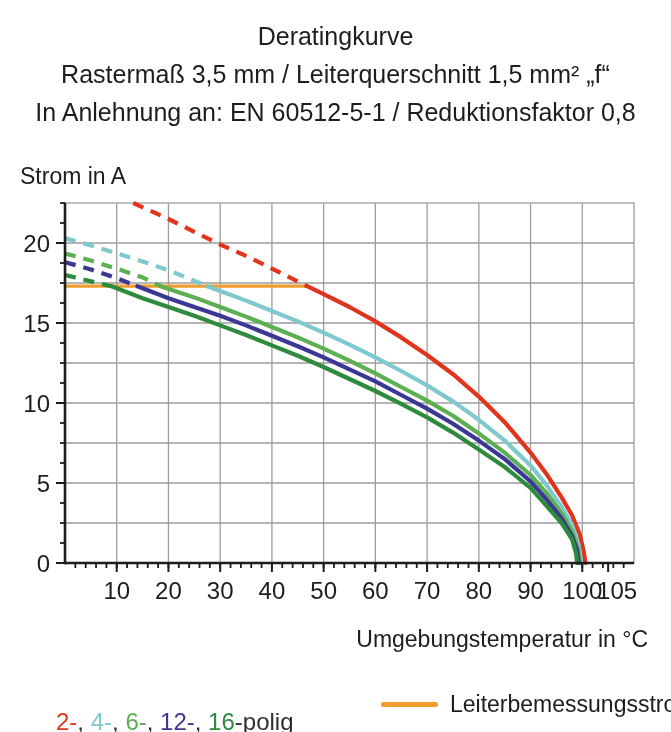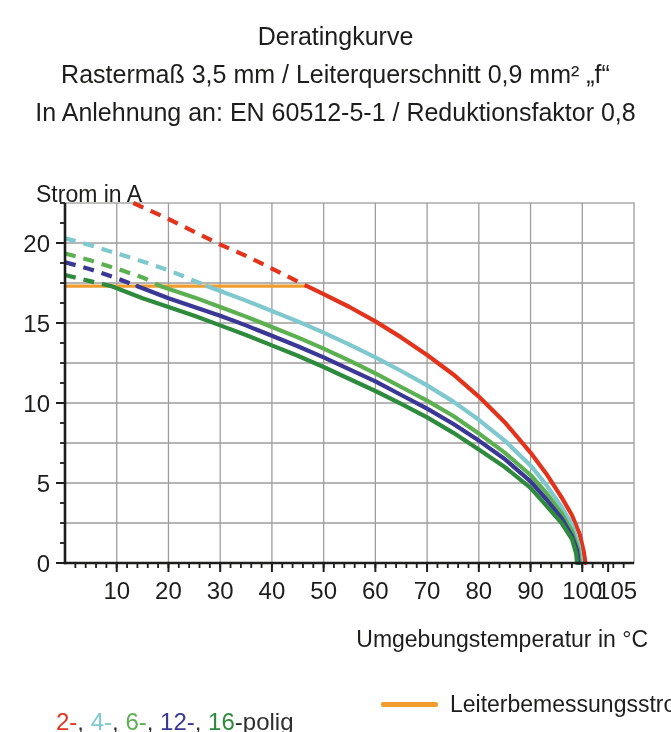--- a/index.html
+++ b/index.html
@@ -6,42 +6,42 @@
   #stage{
     position:relative;width:671px;height:732px;background:#ffffff;
     font-family:"Liberation Sans","DejaVu Sans",sans-serif;
     color:#1d1d1b;overflow:hidden;
   }
   .titles{
     position:absolute;left:0;top:5px;width:671px;text-align:center;
     font-size:25px;line-height:38px;letter-spacing:0px;margin-top:12px;
   }
   .axis-label{position:absolute;font-size:23px;}
-  #ylabel{left:36px;top:163px;margin-top:18px;}
+  #ylabel{left:20px;top:163px;}
   #xlabel{top:626px;right:23px;}
   #chart-svg{position:absolute;left:0;top:0;}
   .legend-poles{
     position:absolute;left:56px;top:708px;font-size:24px;white-space:nowrap;
   }
   .legend-ref{
     position:absolute;left:381px;top:691px;font-size:23px;white-space:nowrap;
     display:flex;align-items:center;
   }
   .legend-ref .swatch{
     display:inline-block;width:57px;height:5px;border-radius:2px;margin-right:12px;
   }
 </style>
 </head>
 <body>
 
 <div id="stage">
 
   <div class="titles">
     <div>Deratingkurve</div>
-    <div>Rastermaß 3,5 mm / Leiterquerschnitt 0,9 mm² „f“</div>
+    <div>Rastermaß 3,5 mm / Leiterquerschnitt 1,5 mm² „f“</div>
     <div>In Anlehnung an: EN 60512-5-1 / Reduktionsfaktor 0,8</div>
   </div>
 
   <div id="ylabel" class="axis-label">Strom in A</div>
 
   <svg id="chart-svg" width="671" height="732" viewBox="0 0 671 732">
       <line x1="116.72727272727272" y1="203" x2="116.72727272727272" y2="563" stroke="#9d9d9c" stroke-width="1.3"></line>
       <line x1="168.45454545454544" y1="203" x2="168.45454545454544" y2="563" stroke="#9d9d9c" stroke-width="1.3"></line>
       <line x1="220.18181818181816" y1="203" x2="220.18181818181816" y2="563" stroke="#9d9d9c" stroke-width="1.3"></line>
       <line x1="271.9090909090909" y1="203" x2="271.9090909090909" y2="563" stroke="#9d9d9c" stroke-width="1.3"></line>

